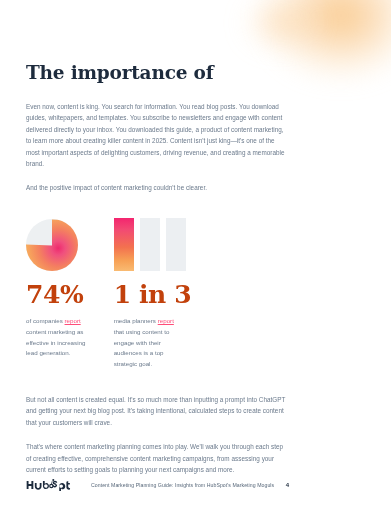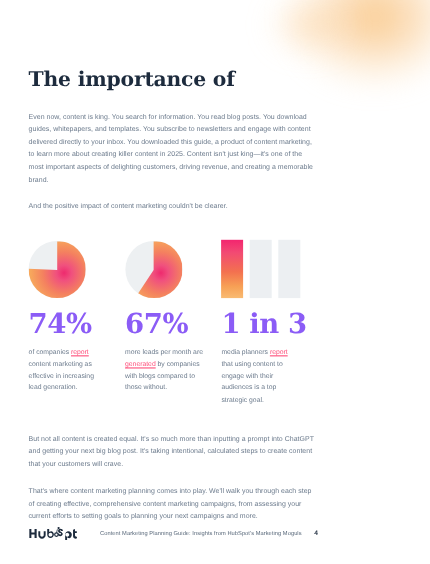--- a/index.html
+++ b/index.html
@@ -144,21 +144,21 @@
       #f3714f 55%,
       #f7a055 80%,
       #f9bb72 100%);
   }
 
   .stat-number {
     font-family: "DejaVu Serif", "Liberation Serif", serif;
     font-weight: 700;
     font-size: 25px;
     line-height: 1;
-    color: #8b5cf6;
+    color: #c2410c;
     margin-top: 11px;
     letter-spacing: -0.4px;
     white-space: nowrap;
   }
   .stat-caption {
     margin-top: 9px;
     font-size: 6.2px;
     line-height: 1.72;
     color: #6b7a8c;
   }
@@ -223,31 +223,20 @@
         <div class="pie" id="pie-74">
           <div class="pie-fill"></div>
         </div>
       </div>
       <div class="stat-number">74%</div>
       <div class="stat-caption">
         <span>of companies </span><a class="link-pink" href="#">report</a><span> content marketing as effective in increasing lead generation.</span>
       </div>
     </div>
 
-    <div class="stat-block">
-      <div class="viz-slot">
-        <div class="pie" id="pie-67">
-          <div class="pie-fill"></div>
-        </div>
-      </div>
-      <div class="stat-number">67%</div>
-      <div class="stat-caption">
-        <span>more leads per month are </span><a class="link-pink underlined" href="#">generated</a><span> by companies with blogs compared to those without.</span>
-      </div>
-    </div>
 
     <div class="stat-block">
       <div class="viz-slot">
         <div id="bar-chart">
           <div class="bar bar-accent"></div>
           <div class="bar"></div>
           <div class="bar"></div>
         </div>
       </div>
       <div class="stat-number">1 in 3</div>

